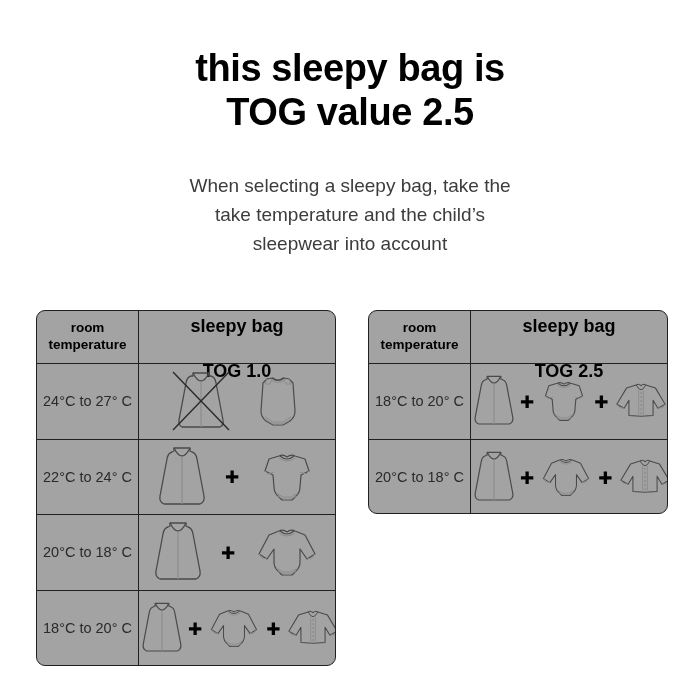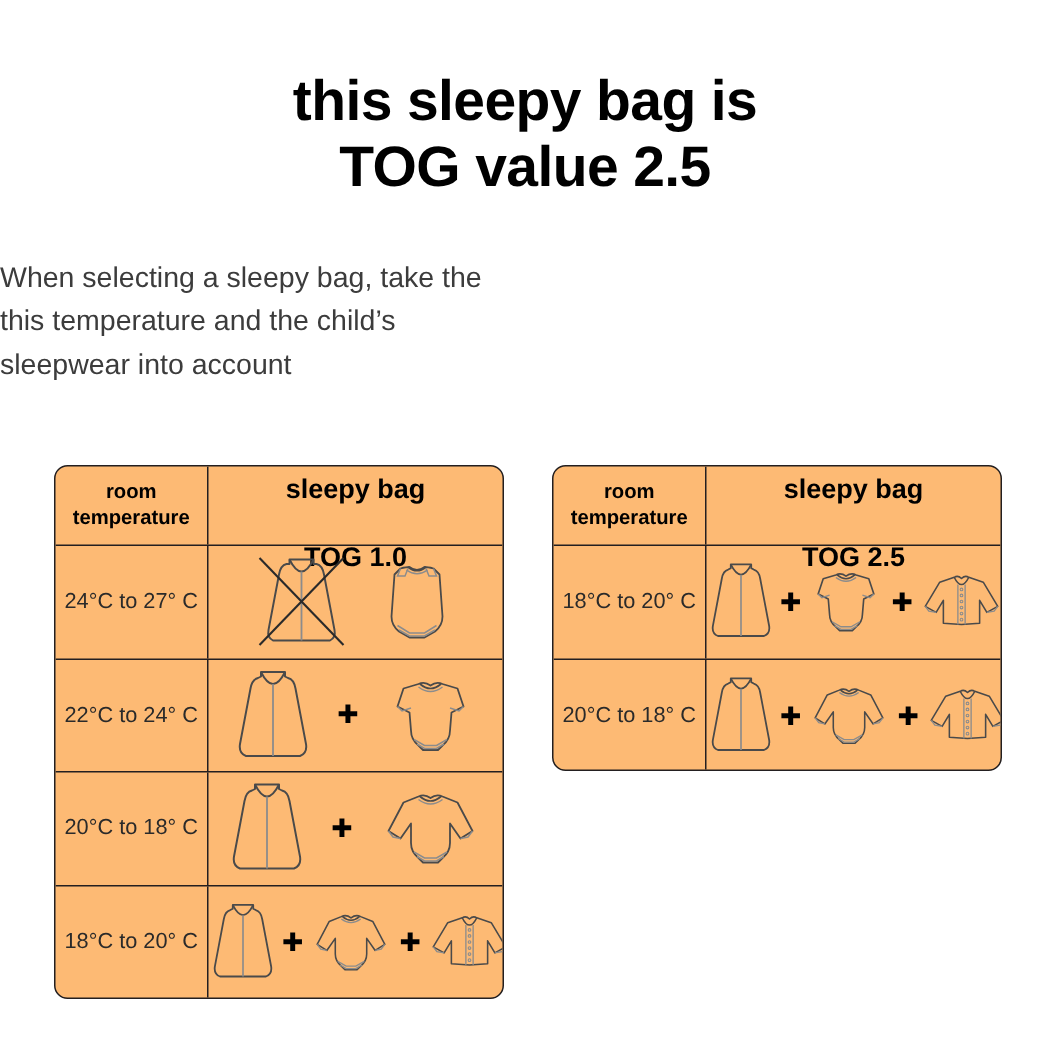--- a/index.html
+++ b/index.html
@@ -39,38 +39,38 @@
     margin: 0;
   }
   .title .line {
     display: block;
   }
   .subtitle {
     position: absolute;
     top: 172px;
     left: 0;
     width: 700px;
-    text-align: left;
+    text-align: center;
     font-size: 19px;
     line-height: 1.52;
     color: #3c3c3c;
     font-weight: normal;
   }
   .subtitle .line {
     display: block;
   }
 
   
   .table {
     position: absolute;
     border: 1.4px solid #231f20;
     border-radius: 9px;
     box-sizing: border-box;
     overflow: hidden;
-    background: #fdba74;
+    background: #a3a3a3;
   }
   #table-tog10 {
     left: 36px;
     top: 310px;
     width: 300px;
     height: 356px;
   }
   #table-tog25 {
     left: 368px;
     top: 310px;
@@ -177,21 +177,21 @@
 
   <div class="heading">
     <h1 class="title">
       <span class="line">this sleepy bag is</span>
       <span class="line">TOG value 2.5</span>
     </h1>
   </div>
 
   <div class="subtitle">
     <span class="line">When selecting a sleepy bag, take the</span>
-    <span class="line">this temperature and the child’s</span>
+    <span class="line">take temperature and the child’s</span>
     <span class="line">sleepwear into account</span>
   </div>
 
   <div class="table" id="table-tog10">
 
     <div class="trow hrow">
       <div class="cell-temp">
         <div class="hdr-temp">
           <span class="line">room</span>
           <span class="line">temperature</span>

